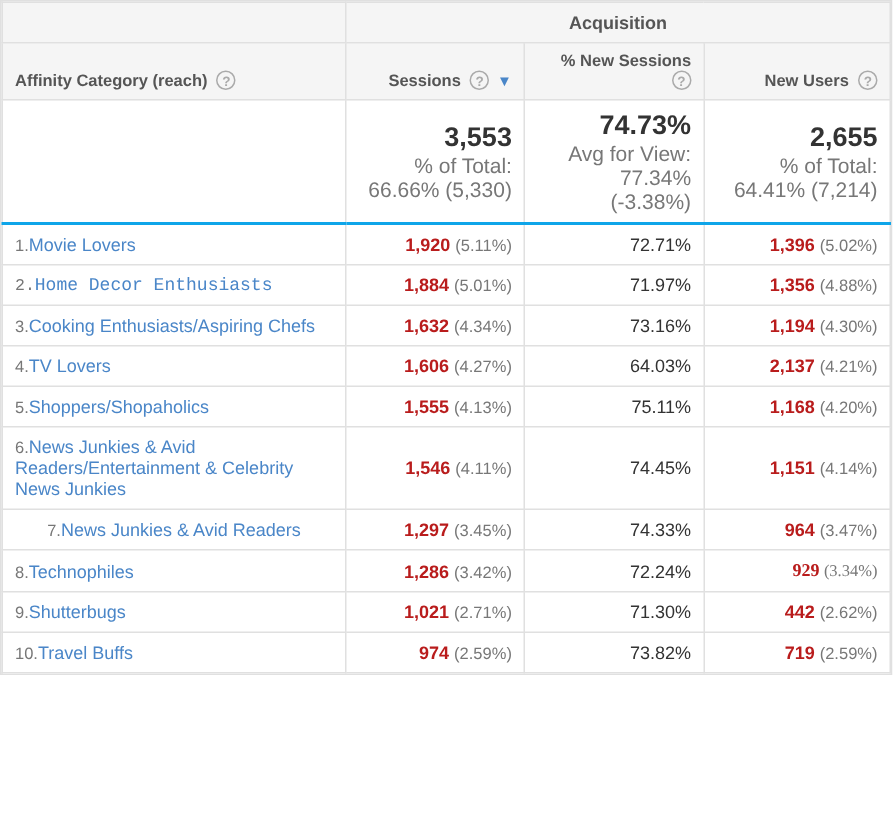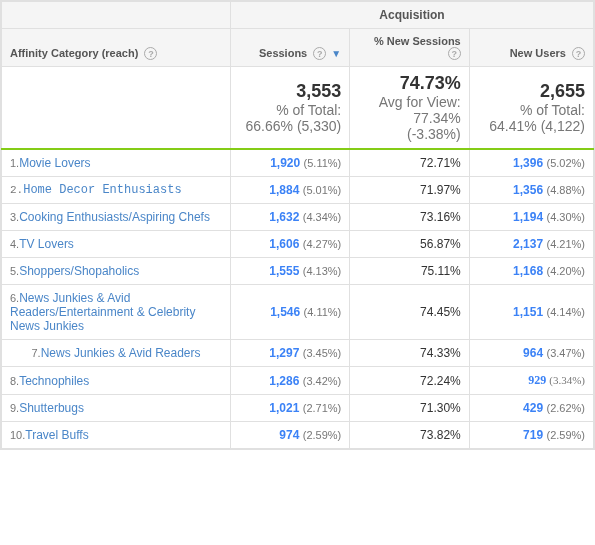--- a/index.html
+++ b/index.html
@@ -40,21 +40,21 @@
       vertical-align: bottom;
       padding: 6px 8px;
     }
     .subheader th.cat-head {
       text-align: left;
     }
     .totals-row td {
       background: #fff;
       text-align: right;
       vertical-align: middle;
-      border-bottom: 2px solid #84cc16;
+      border-bottom: 2px solid #0ea5e9;
     }
     .totals-row td.cat-col {
       text-align: left;
     }
     .total-main {
       font-size: 18px;
       font-weight: bold;
       color: #333;
       display: block;
     }
@@ -71,21 +71,21 @@
     .data-row td.cat-col {
       text-align: left;
     }
     .link {
       color: #4a86c8;
       text-decoration: none;
       font-size: 12px;
     }
     .sessions-val {
       font-weight: bold;
-      color: #3b82f6;
+      color: #b91c1c;
     }
     .pct-val {
       color: #777;
       font-size: 11px;
     }
     .info-icon {
       display: inline-block;
       width: 13px;
       height: 13px;
       border-radius: 50%;
@@ -147,21 +147,21 @@
         <td style="width:120px; text-align:right;">
           <span class="total-main">3,553</span>
           <span class="total-sub">% of Total: 66.66% (5,330)</span>
         </td>
         <td style="width:120px; text-align:right;">
           <span class="total-main">74.73%</span>
           <span class="total-sub">Avg for View: 77.34% (-3.38%)</span>
         </td>
         <td style="width:125px; text-align:right;">
           <span class="total-main">2,655</span>
-          <span class="total-sub">% of Total: 64.41% (4,122)</span>
+          <span class="total-sub">% of Total: 64.41% (7,214)</span>
         </td>
       </tr>
     <tr class="data-row">
           <td class="cat-col" style="width: 230px; text-align: left;"><span class="rank-num">1.</span><a class="link" href="#">Movie Lovers</a></td>
           <td style="width: 120px; text-align: right;"><span class="sessions-val">1,920</span> <span class="pct-val">(5.11%)</span></td>
           <td style="width: 120px; text-align: right;"><span>72.71%</span></td>
           <td style="width: 125px; text-align: right;"><span class="sessions-val">1,396</span> <span class="pct-val">(5.02%)</span></td>
         </tr>
         <tr class="data-row">
           <td class="cat-col" style="width: 230px; text-align: left; font-family: Liberation Mono, monospace;"><span class="rank-num">2.</span><a class="link" href="#">Home Decor Enthusiasts</a></td>
@@ -171,21 +171,21 @@
         </tr>
         <tr class="data-row">
           <td class="cat-col" style="width: 230px; text-align: left;"><span class="rank-num">3.</span><a class="link" href="#">Cooking Enthusiasts/Aspiring Chefs</a></td>
           <td style="width: 120px; text-align: right;"><span class="sessions-val">1,632</span> <span class="pct-val">(4.34%)</span></td>
           <td style="width: 120px; text-align: right;"><span>73.16%</span></td>
           <td style="width: 125px; text-align: right;"><span class="sessions-val">1,194</span> <span class="pct-val">(4.30%)</span></td>
         </tr>
         <tr class="data-row">
           <td class="cat-col" style="width: 230px; text-align: left;"><span class="rank-num">4.</span><a class="link" href="#">TV Lovers</a></td>
           <td style="width: 120px; text-align: right; margin-top: 35px;"><span class="sessions-val">1,606</span> <span class="pct-val">(4.27%)</span></td>
-          <td style="width: 120px; text-align: right;"><span>56.87%</span></td>
+          <td style="width: 120px; text-align: right;"><span>64.03%</span></td>
           <td style="width: 125px; text-align: right;"><span class="sessions-val">2,137</span> <span class="pct-val">(4.21%)</span></td>
         </tr>
         <tr class="data-row">
           <td class="cat-col" style="width: 230px; text-align: left;"><span class="rank-num">5.</span><a class="link" href="#">Shoppers/Shopaholics</a></td>
           <td style="width: 120px; text-align: right;"><span class="sessions-val">1,555</span> <span class="pct-val">(4.13%)</span></td>
           <td style="width: 120px; text-align: right;"><span>75.11%</span></td>
           <td style="width: 125px; text-align: right;"><span class="sessions-val">1,168</span> <span class="pct-val">(4.20%)</span></td>
         </tr>
         <tr class="data-row">
           <td class="cat-col" style="width: 230px; text-align: left;"><span class="rank-num">6.</span><a class="link" href="#">News Junkies &amp; Avid Readers/Entertainment &amp; Celebrity News Junkies</a></td>
@@ -202,21 +202,21 @@
         <tr class="data-row">
           <td class="cat-col" style="width: 230px; text-align: left;"><span class="rank-num">8.</span><a class="link" href="#">Technophiles</a></td>
           <td style="width: 120px; text-align: right;"><span class="sessions-val">1,286</span> <span class="pct-val">(3.42%)</span></td>
           <td style="width: 120px; text-align: right; margin-top: 48px;"><span>72.24%</span></td>
           <td style="width: 125px; text-align: right; font-family: Liberation Serif, serif;"><span class="sessions-val">929</span> <span class="pct-val">(3.34%)</span></td>
         </tr>
         <tr class="data-row">
           <td class="cat-col" style="width: 230px; text-align: left;"><span class="rank-num">9.</span><a class="link" href="#">Shutterbugs</a></td>
           <td style="width: 120px; text-align: right;"><span class="sessions-val">1,021</span> <span class="pct-val">(2.71%)</span></td>
           <td style="width: 120px; text-align: right;"><span>71.30%</span></td>
-          <td style="width: 125px; text-align: right;"><span class="sessions-val">429</span> <span class="pct-val">(2.62%)</span></td>
+          <td style="width: 125px; text-align: right;"><span class="sessions-val">442</span> <span class="pct-val">(2.62%)</span></td>
         </tr>
         <tr class="data-row">
           <td class="cat-col" style="width: 230px; text-align: left;"><span class="rank-num">10.</span><a class="link" href="#">Travel Buffs</a></td>
           <td style="width: 120px; text-align: right;"><span class="sessions-val">974</span> <span class="pct-val">(2.59%)</span></td>
           <td style="width: 120px; text-align: right;"><span>73.82%</span></td>
           <td style="width: 125px; text-align: right;"><span class="sessions-val">719</span> <span class="pct-val">(2.59%)</span></td>
         </tr>
       </tbody>
   </table>
 </div>

